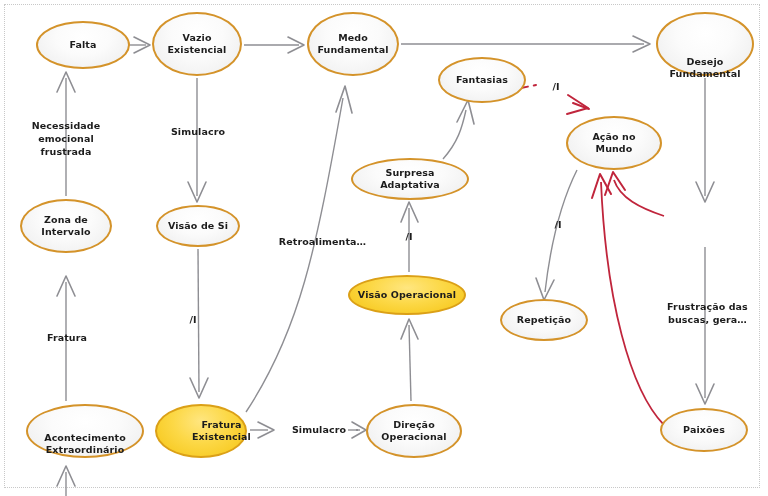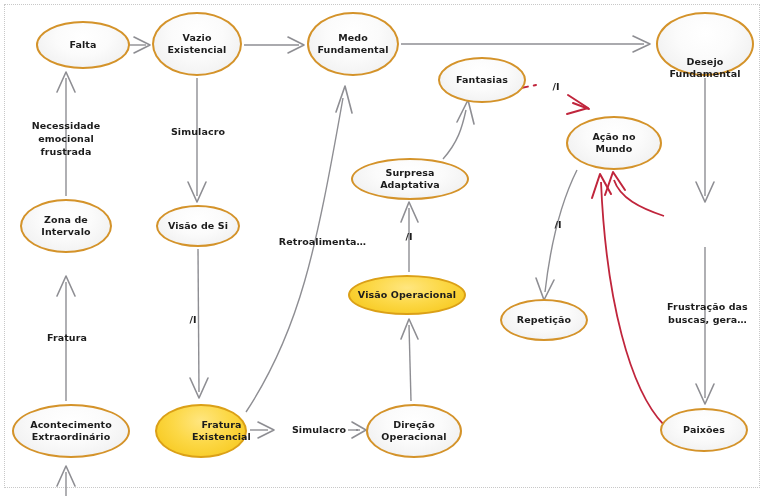--- a/index.html
+++ b/index.html
@@ -184,21 +184,21 @@
   </div>
   <div class="node grey" style="left:351px;top:158px;width:118px;height:42px;">
     <span>Surpresa Adaptativa</span>
   </div>
   <div class="node yellow" style="left:348px;top:275px;width:118px;height:40px;">
     <span>Visão Operacional</span>
   </div>
   <div class="node grey" style="left:500px;top:299px;width:88px;height:42px;">
     <span>Repetição</span>
   </div>
-  <div class="node grey" style="left:12px;top:404px;width:118px;height:54px;">
+  <div class="node grey" style="left:26px;top:404px;width:118px;height:54px;align-items:flex-end;">
     <span style="white-space: pre-line;">Acontecimento
 Extraordinário</span>
   </div>
   <div class="node yellow" style="left:155px;top:404px;width:92px;height:54px;">
     <span style="white-space: pre-line; margin-left: 41px;">Fratura
 Existencial</span>
   </div>
   <div class="node grey" style="left:366px;top:404px;width:96px;height:54px;">
     <span style="white-space: pre-line;">Direção
 Operacional</span>

